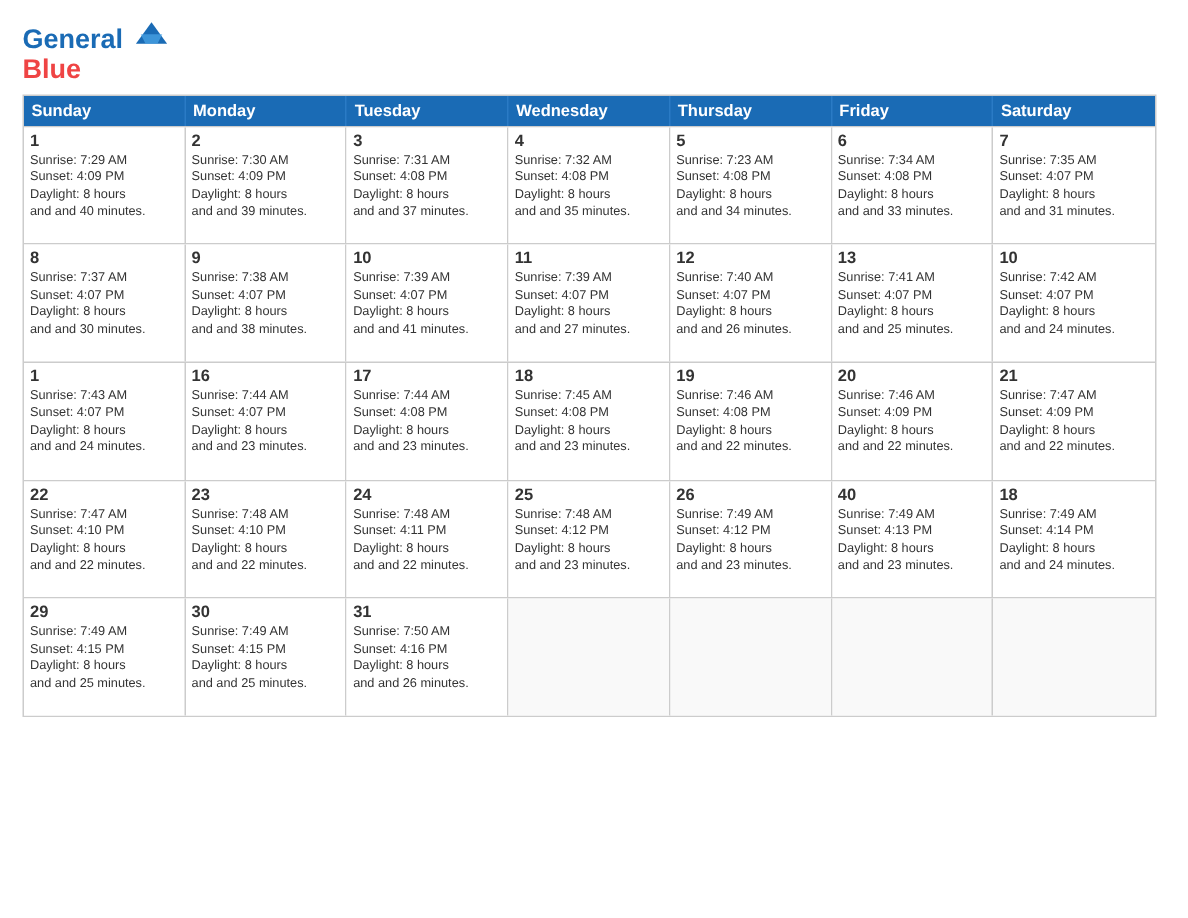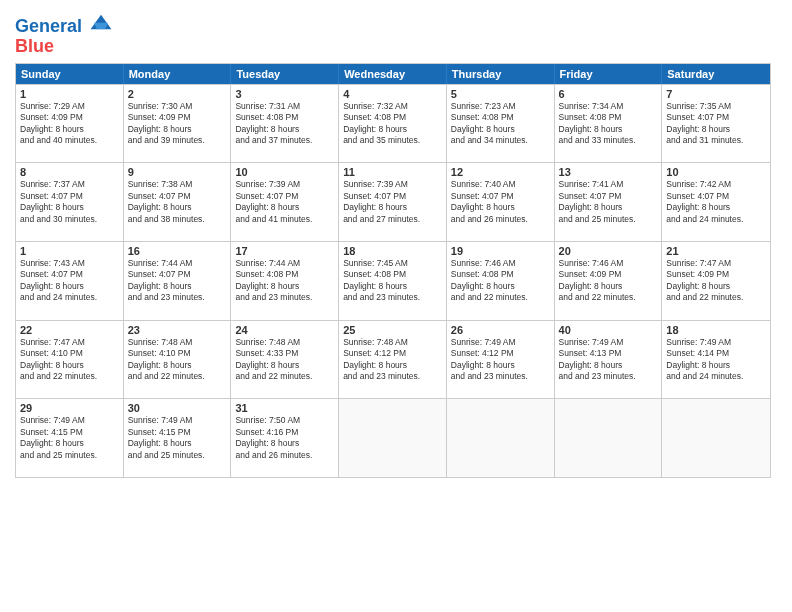--- a/index.html
+++ b/index.html
@@ -306,21 +306,21 @@
           <div class="cal-cell">
             <span class="day-num">23</span>
             <span class="cell-line">Sunrise: 7:48 AM</span>
             <span class="cell-line">Sunset: 4:10 PM</span>
             <span class="cell-line">Daylight: 8 hours</span>
             <span class="cell-line">and and 22 minutes.</span>
           </div>
           <div class="cal-cell">
             <span class="day-num">24</span>
             <span class="cell-line">Sunrise: 7:48 AM</span>
-            <span class="cell-line">Sunset: 4:33 PM</span>
+            <span class="cell-line">Sunset: 4:11 PM</span>
             <span class="cell-line">Daylight: 8 hours</span>
             <span class="cell-line">and and 22 minutes.</span>
           </div>
           <div class="cal-cell">
             <span class="day-num">25</span>
             <span class="cell-line">Sunrise: 7:48 AM</span>
             <span class="cell-line">Sunset: 4:12 PM</span>
             <span class="cell-line">Daylight: 8 hours</span>
             <span class="cell-line">and and 23 minutes.</span>
           </div>

